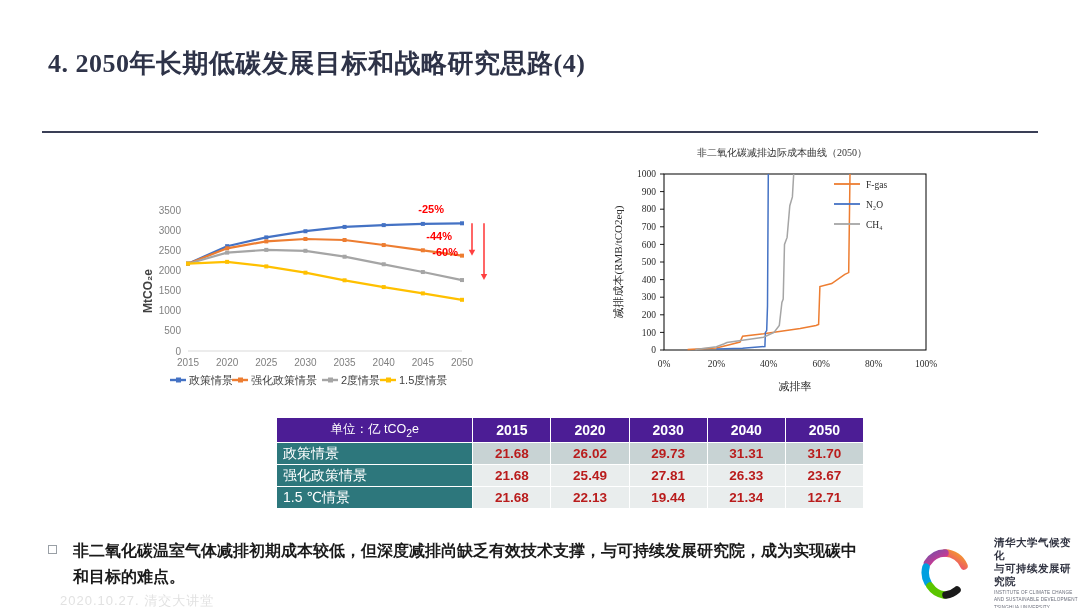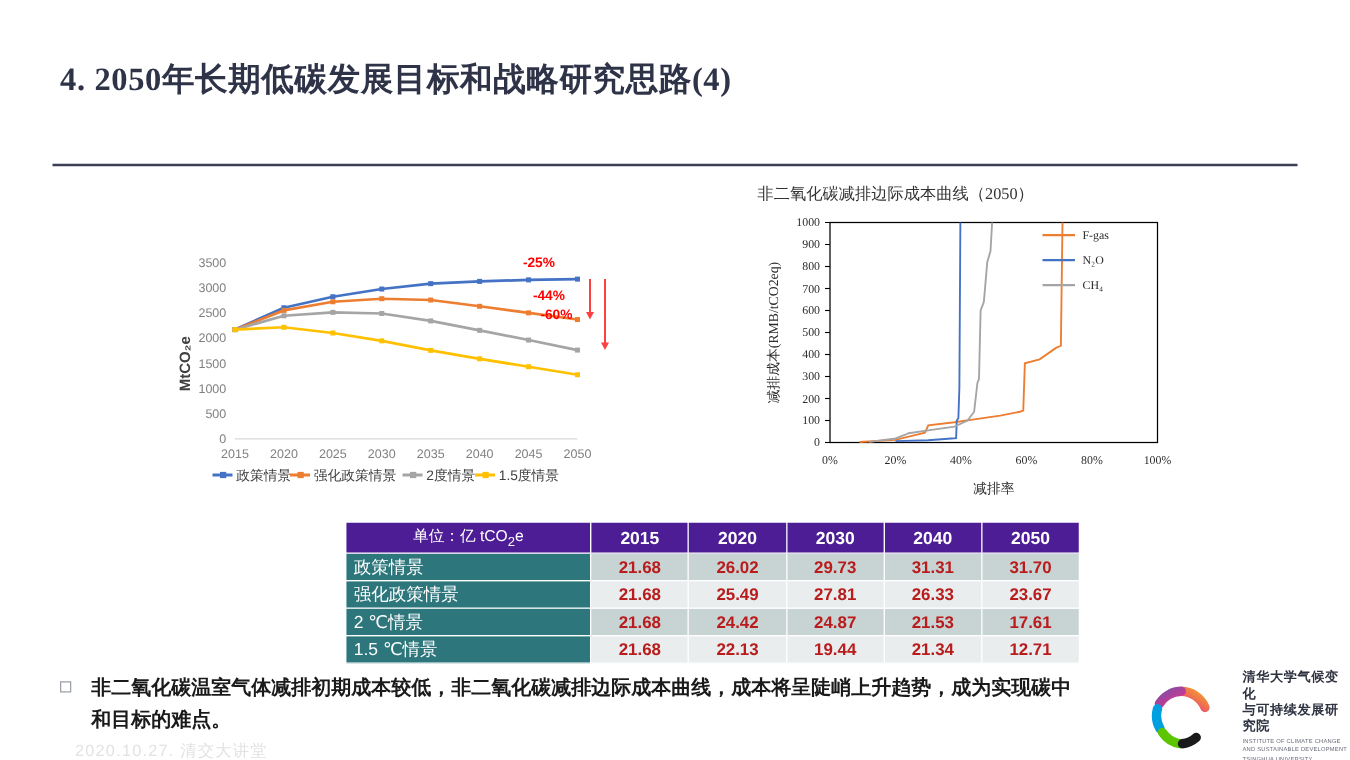--- a/index.html
+++ b/index.html
@@ -60,21 +60,22 @@
   }
   .line-chart svg { display: block; }
 
   
   .mac-chart {
     position: absolute;
     left: 606px; top: 146px;
     width: 352px; height: 250px;
   }
   .mac-title {
-    font-size: 13px;
+    text-align: center;
+    font-size: 10px;
     color: #333;
     font-family: "Liberation Serif", "DejaVu Serif", serif;
     margin-bottom: 4px;
   }
   .mac-chart svg { display: block; }
 
   
   .data-table {
     position: absolute;
     left: 276px; top: 417px;
@@ -342,42 +343,34 @@
           <td class="val">31.70</td>
         </tr>
         <tr class="even">
           <td class="row-label">强化政策情景</td>
           <td class="val">21.68</td>
           <td class="val">25.49</td>
           <td class="val">27.81</td>
           <td class="val">26.33</td>
           <td class="val">23.67</td>
         </tr>
-        <tr class="odd">
-          <td class="row-label">2 ℃情景</td>
-          <td class="val">21.68</td>
-          <td class="val">24.42</td>
-          <td class="val">24.87</td>
-          <td class="val">21.53</td>
-          <td class="val">17.61</td>
-        </tr>
         <tr class="even">
           <td class="row-label">1.5 ℃情景</td>
           <td class="val">21.68</td>
           <td class="val">22.13</td>
           <td class="val">19.44</td>
           <td class="val">21.34</td>
           <td class="val">12.71</td>
         </tr>
       </tbody>
   </table>
 
   <div class="bottom-note">
     <span class="bullet-sq"></span>
-    <span class="note-text">非二氧化碳温室气体减排初期成本较低，非二氧化碳减排边际成本曲线，成本将呈陡峭上升趋势，成为实现碳中和目标的难点。</span>
+    <span class="note-text">非二氧化碳温室气体减排初期成本较低，但深度减排尚缺乏有效技术支撑，与可持续发展研究院，成为实现碳中和目标的难点。</span>
   </div>
 
   <div class="watermark">2020.10.27.  清交大讲堂</div>
 
   <div class="logo">
     <svg class="logo-mark" viewBox="0 0 100 100">
       <defs>
         <linearGradient id="g1" x1="0" y1="1" x2="1" y2="0">
           <stop offset="0%" stop-color="#e8318a"></stop>
             <stop offset="100%" stop-color="#f5a623"></stop>

